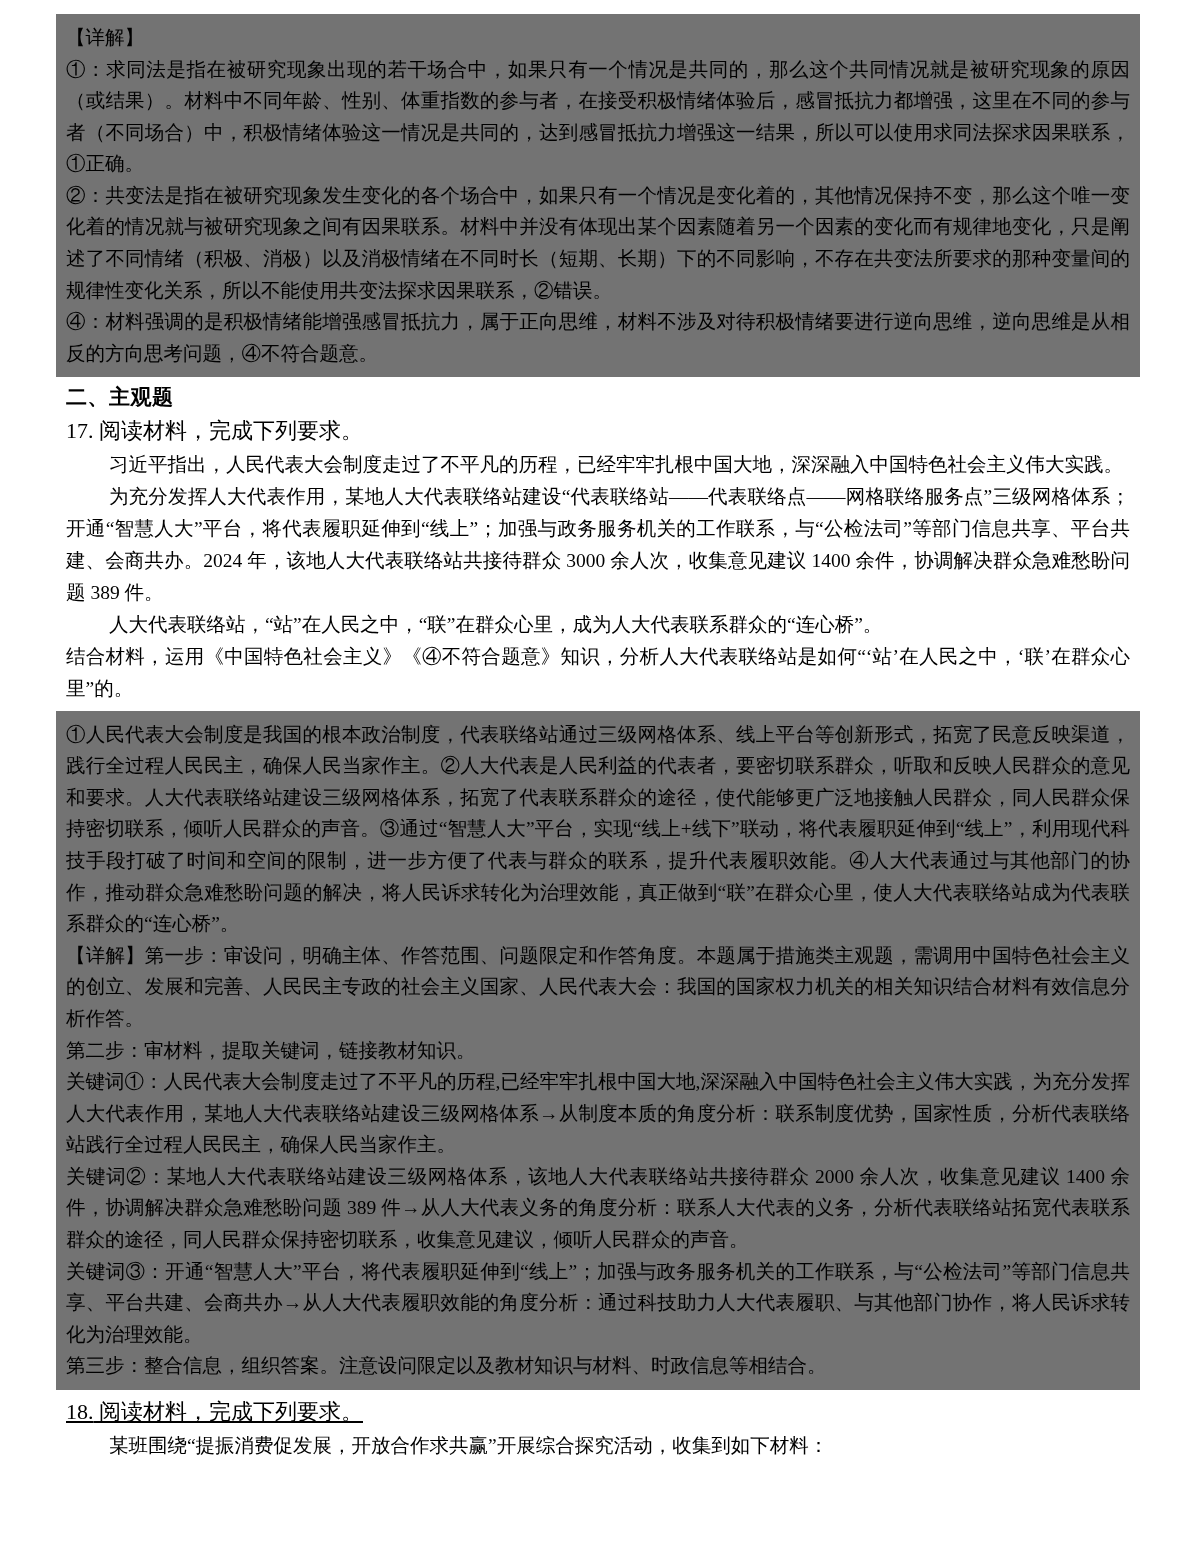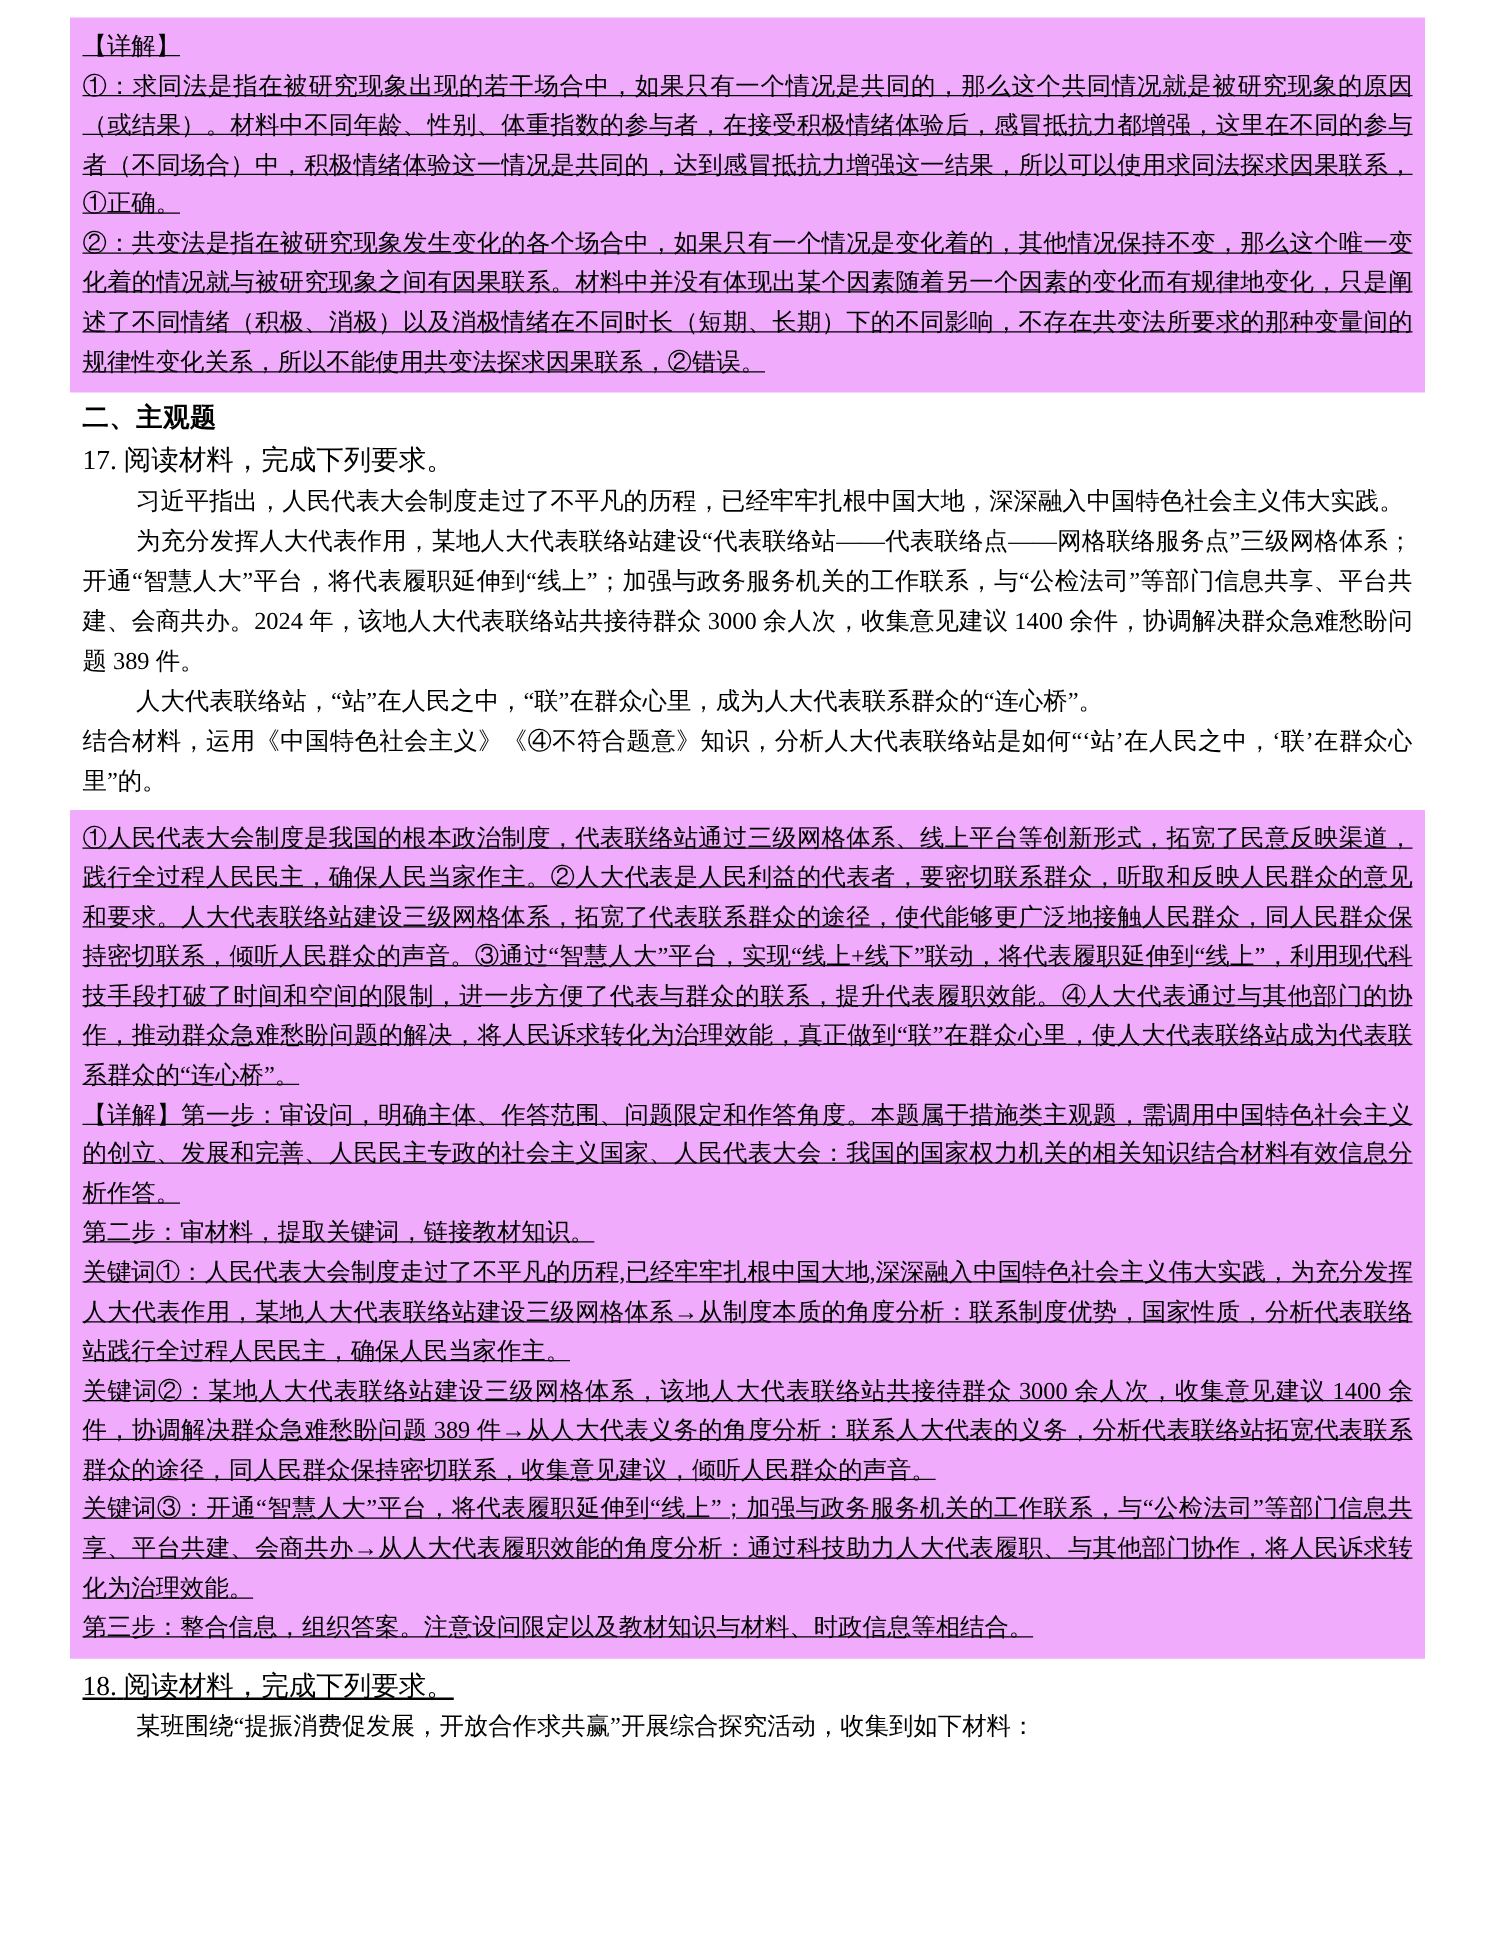--- a/index.html
+++ b/index.html
@@ -20,24 +20,23 @@
     padding: 14px 60px 10px 66px;
     position: relative;
   }
   .block {
     font-size: 19.5px;
     line-height: 1.62;
     text-align: justify;
     text-justify: inter-ideograph;
   }
   .shaded {
-    background: #f0abfc;
+    background: #737373;
     padding: 8px 10px 8px 10px;
     margin: 0 -10px;
-    text-decoration: underline;
   }
   .shaded p {
     margin: 0;
   }
   p {
     margin: 0;
   }
   .sec-title {
     font-weight: bold;
     font-size: 21px;
@@ -62,20 +61,21 @@
 </style>
 </head>
 <body>
 
 <div class="page">
 
   <div class="shaded block">
     <p>【详解】</p>
     <p>①：求同法是指在被研究现象出现的若干场合中，如果只有一个情况是共同的，那么这个共同情况就是被研究现象的原因（或结果）。材料中不同年龄、性别、体重指数的参与者，在接受积极情绪体验后，感冒抵抗力都增强，这里在不同的参与者（不同场合）中，积极情绪体验这一情况是共同的，达到感冒抵抗力增强这一结果，所以可以使用求同法探求因果联系，①正确。</p>
     <p>②：共变法是指在被研究现象发生变化的各个场合中，如果只有一个情况是变化着的，其他情况保持不变，那么这个唯一变化着的情况就与被研究现象之间有因果联系。材料中并没有体现出某个因素随着另一个因素的变化而有规律地变化，只是阐述了不同情绪（积极、消极）以及消极情绪在不同时长（短期、长期）下的不同影响，不存在共变法所要求的那种变量间的规律性变化关系，所以不能使用共变法探求因果联系，②错误。</p>
+    <p>④：材料强调的是积极情绪能增强感冒抵抗力，属于正向思维，材料不涉及对待积极情绪要进行逆向思维，逆向思维是从相反的方向思考问题，④不符合题意。</p>
   </div>
 
   <div class="sec-title">二、主观题</div>
 
   <div class="q-line">
     <span>17.</span>
     <span>阅读材料，完成下列要求。</span>
   </div>
 
   <div class="q-body">
@@ -83,21 +83,21 @@
     <p class="para-ind">为充分发挥人大代表作用，某地人大代表联络站建设“代表联络站——代表联络点——网格联络服务点”三级网格体系；开通“智慧人大”平台，将代表履职延伸到“线上”；加强与政务服务机关的工作联系，与“公检法司”等部门信息共享、平台共建、会商共办。2024 年，该地人大代表联络站共接待群众 3000 余人次，收集意见建议 1400 余件，协调解决群众急难愁盼问题 389 件。</p>
     <p class="para-ind">人大代表联络站，“站”在人民之中，“联”在群众心里，成为人大代表联系群众的“连心桥”。</p>
     <p>结合材料，运用《中国特色社会主义》《④不符合题意》知识，分析人大代表联络站是如何“‘站’在人民之中，‘联’在群众心里”的。</p>
   </div>
 
   <div class="shaded block" style="margin-top:6px;">
     <p>①人民代表大会制度是我国的根本政治制度，代表联络站通过三级网格体系、线上平台等创新形式，拓宽了民意反映渠道，践行全过程人民民主，确保人民当家作主。②人大代表是人民利益的代表者，要密切联系群众，听取和反映人民群众的意见和要求。人大代表联络站建设三级网格体系，拓宽了代表联系群众的途径，使代能够更广泛地接触人民群众，同人民群众保持密切联系，倾听人民群众的声音。③通过“智慧人大”平台，实现“线上+线下”联动，将代表履职延伸到“线上”，利用现代科技手段打破了时间和空间的限制，进一步方便了代表与群众的联系，提升代表履职效能。④人大代表通过与其他部门的协作，推动群众急难愁盼问题的解决，将人民诉求转化为治理效能，真正做到“联”在群众心里，使人大代表联络站成为代表联系群众的“连心桥”。</p>
     <p>【详解】第一步：审设问，明确主体、作答范围、问题限定和作答角度。本题属于措施类主观题，需调用中国特色社会主义的创立、发展和完善、人民民主专政的社会主义国家、人民代表大会：我国的国家权力机关的相关知识结合材料有效信息分析作答。</p>
     <p>第二步：审材料，提取关键词，链接教材知识。</p>
     <p>关键词①：人民代表大会制度走过了不平凡的历程,已经牢牢扎根中国大地,深深融入中国特色社会主义伟大实践，为充分发挥人大代表作用，某地人大代表联络站建设三级网格体系→从制度本质的角度分析：联系制度优势，国家性质，分析代表联络站践行全过程人民民主，确保人民当家作主。</p>
-    <p>关键词②：某地人大代表联络站建设三级网格体系，该地人大代表联络站共接待群众 3000 余人次，收集意见建议 1400 余件，协调解决群众急难愁盼问题 389 件→从人大代表义务的角度分析：联系人大代表的义务，分析代表联络站拓宽代表联系群众的途径，同人民群众保持密切联系，收集意见建议，倾听人民群众的声音。</p>
+    <p>关键词②：某地人大代表联络站建设三级网格体系，该地人大代表联络站共接待群众 2000 余人次，收集意见建议 1400 余件，协调解决群众急难愁盼问题 389 件→从人大代表义务的角度分析：联系人大代表的义务，分析代表联络站拓宽代表联系群众的途径，同人民群众保持密切联系，收集意见建议，倾听人民群众的声音。</p>
     <p>关键词③：开通“智慧人大”平台，将代表履职延伸到“线上”；加强与政务服务机关的工作联系，与“公检法司”等部门信息共享、平台共建、会商共办→从人大代表履职效能的角度分析：通过科技助力人大代表履职、与其他部门协作，将人民诉求转化为治理效能。</p>
     <p>第三步：整合信息，组织答案。注意设问限定以及教材知识与材料、时政信息等相结合。</p>
   </div>
 
   <div class="q-line" style="margin-top:4px;text-decoration:underline;">
     <span>18.</span>
     <span>阅读材料，完成下列要求。</span>
   </div>
   <div class="q-body">
     <p class="para-ind">某班围绕“提振消费促发展，开放合作求共赢”开展综合探究活动，收集到如下材料：</p>

